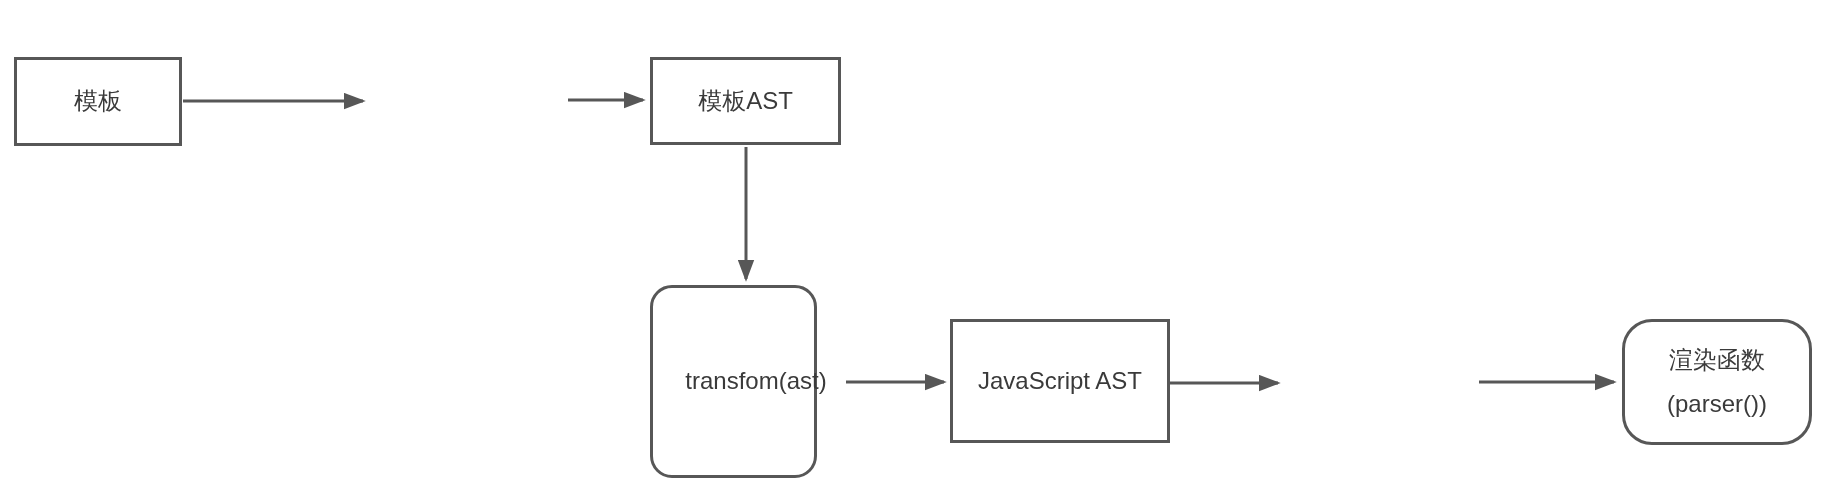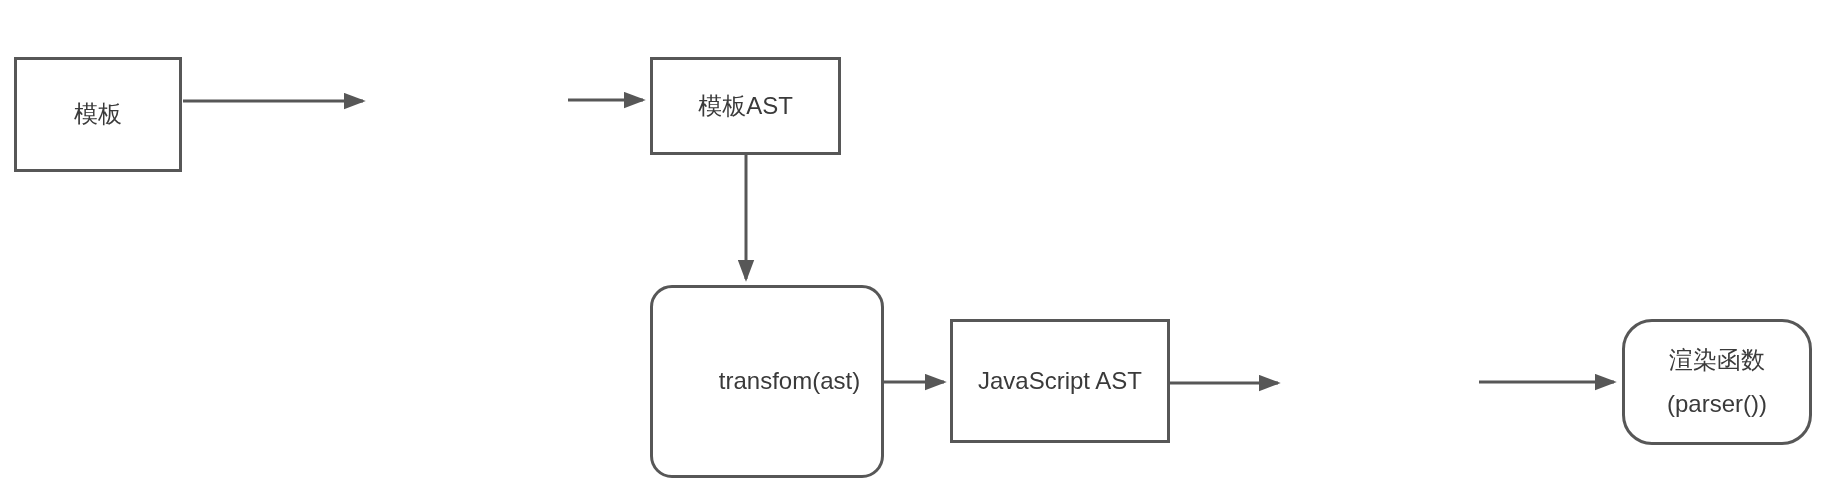--- a/index.html
+++ b/index.html
@@ -35,24 +35,24 @@
     justify-content: center;
     text-align: center;
     line-height: 1.1;
   }
   .node .line {
     display: block;
   }
   .node .line + .line {
     margin-top: 17px;
   }
-  .node--template      { left: 14px;   top: 57px;  width: 168px; height: 115px;  }
+  .node--template      { left: 14px;   top: 57px;  width: 168px; height: 89px;  }
   .node--parser        { left: 375px;  top: 4px;   width: 193px; height: 193px; border-radius: 50%; }
-  .node--template-ast  { left: 650px;  top: 57px;  width: 191px; height: 98px;  }
-  .node--transform     { left: 650px;  top: 285px; width: 234px; height: 193px; border-radius: 22px; padding-left: 45px; }
+  .node--template-ast  { left: 650px;  top: 57px;  width: 191px; height: 88px;  }
+  .node--transform     { left: 650px;  top: 285px; width: 167px; height: 193px; border-radius: 22px; padding-left: 45px; }
   .node--js-ast        { left: 950px;  top: 319px; width: 220px; height: 124px; }
   .node--generate      { left: 1285px; top: 318px; width: 193px; height: 126px; }
   .node--render-fn     { left: 1622px; top: 319px; width: 190px; height: 126px; border-radius: 30px; }
 </style>
 </head>
 <body>
 
 <div class="canvas">
 
   <svg class="connectors" viewBox="0 0 1830 485" xmlns="http://www.w3.org/2000/svg">

